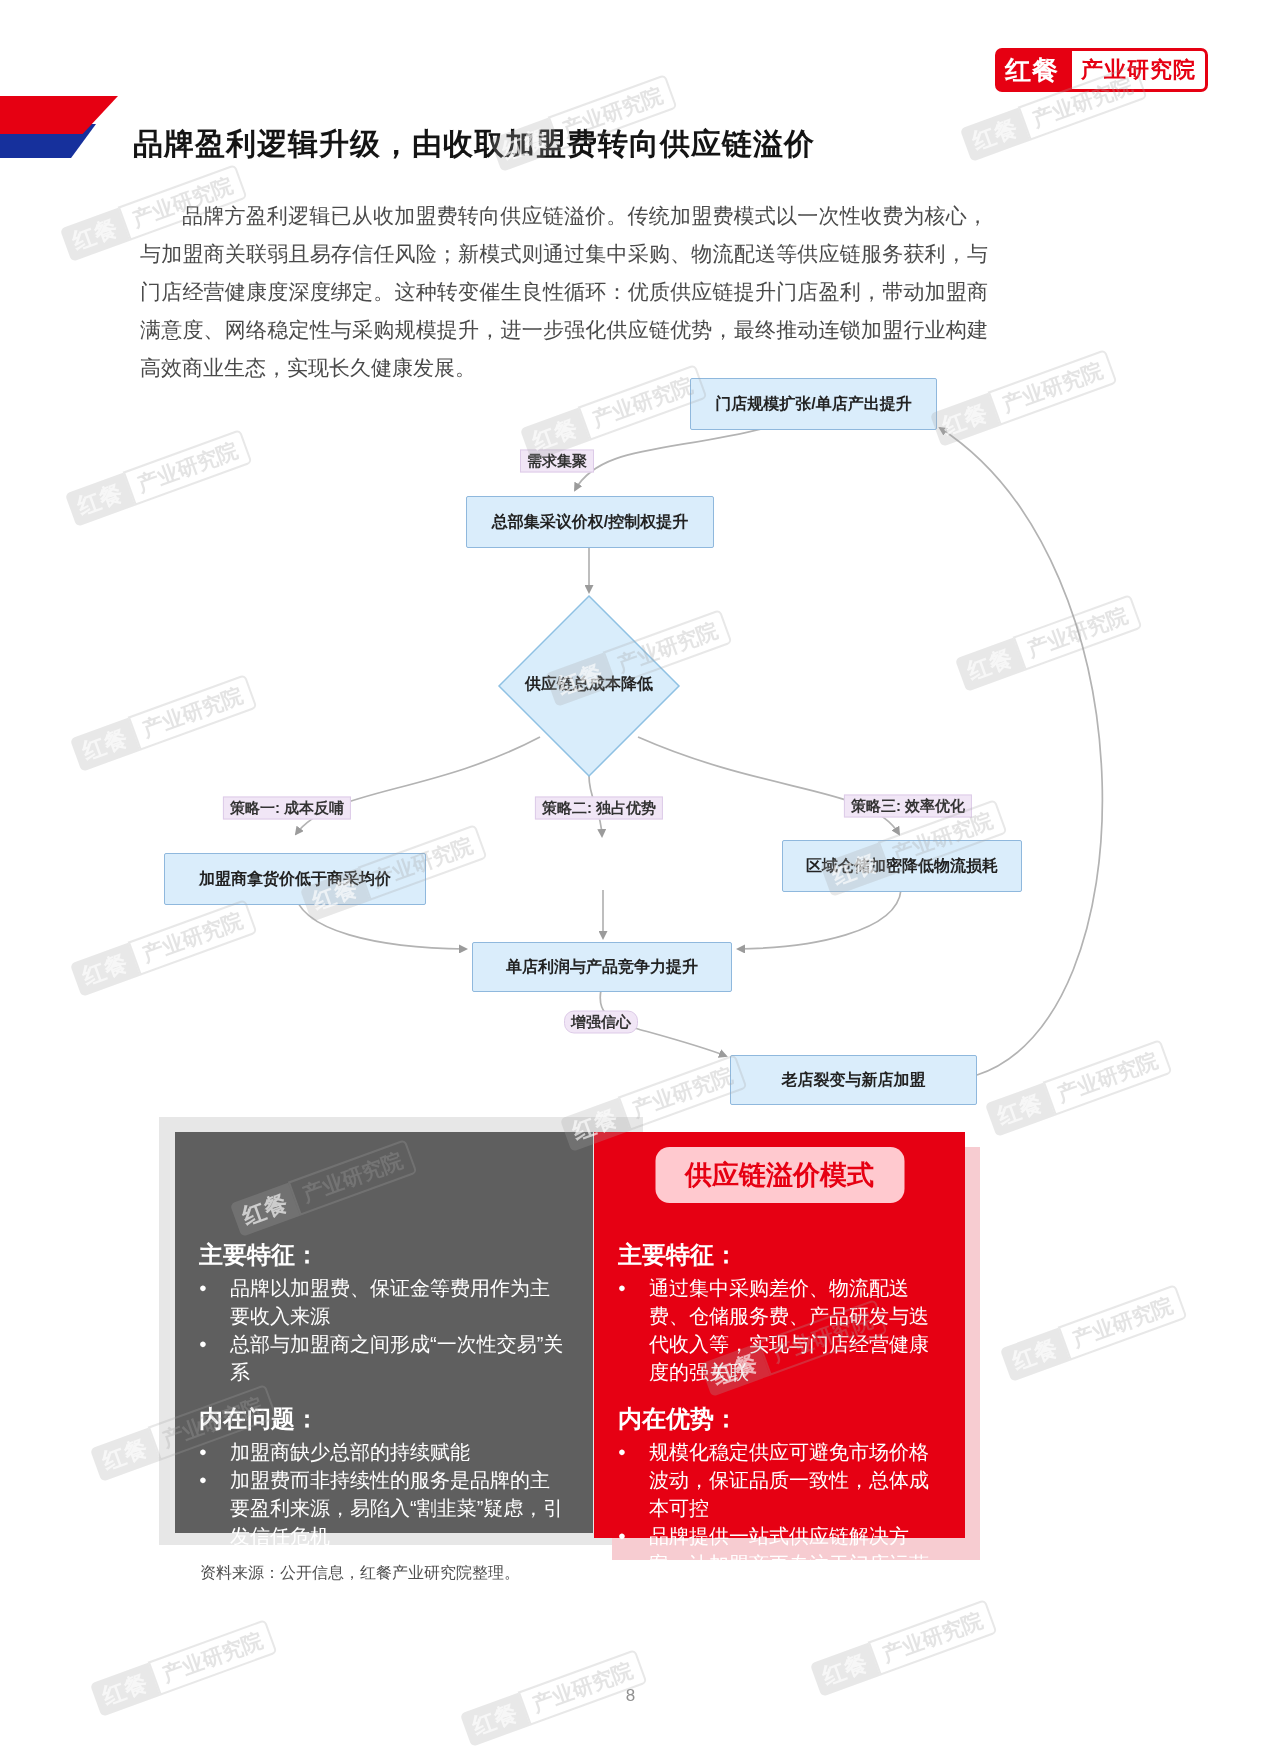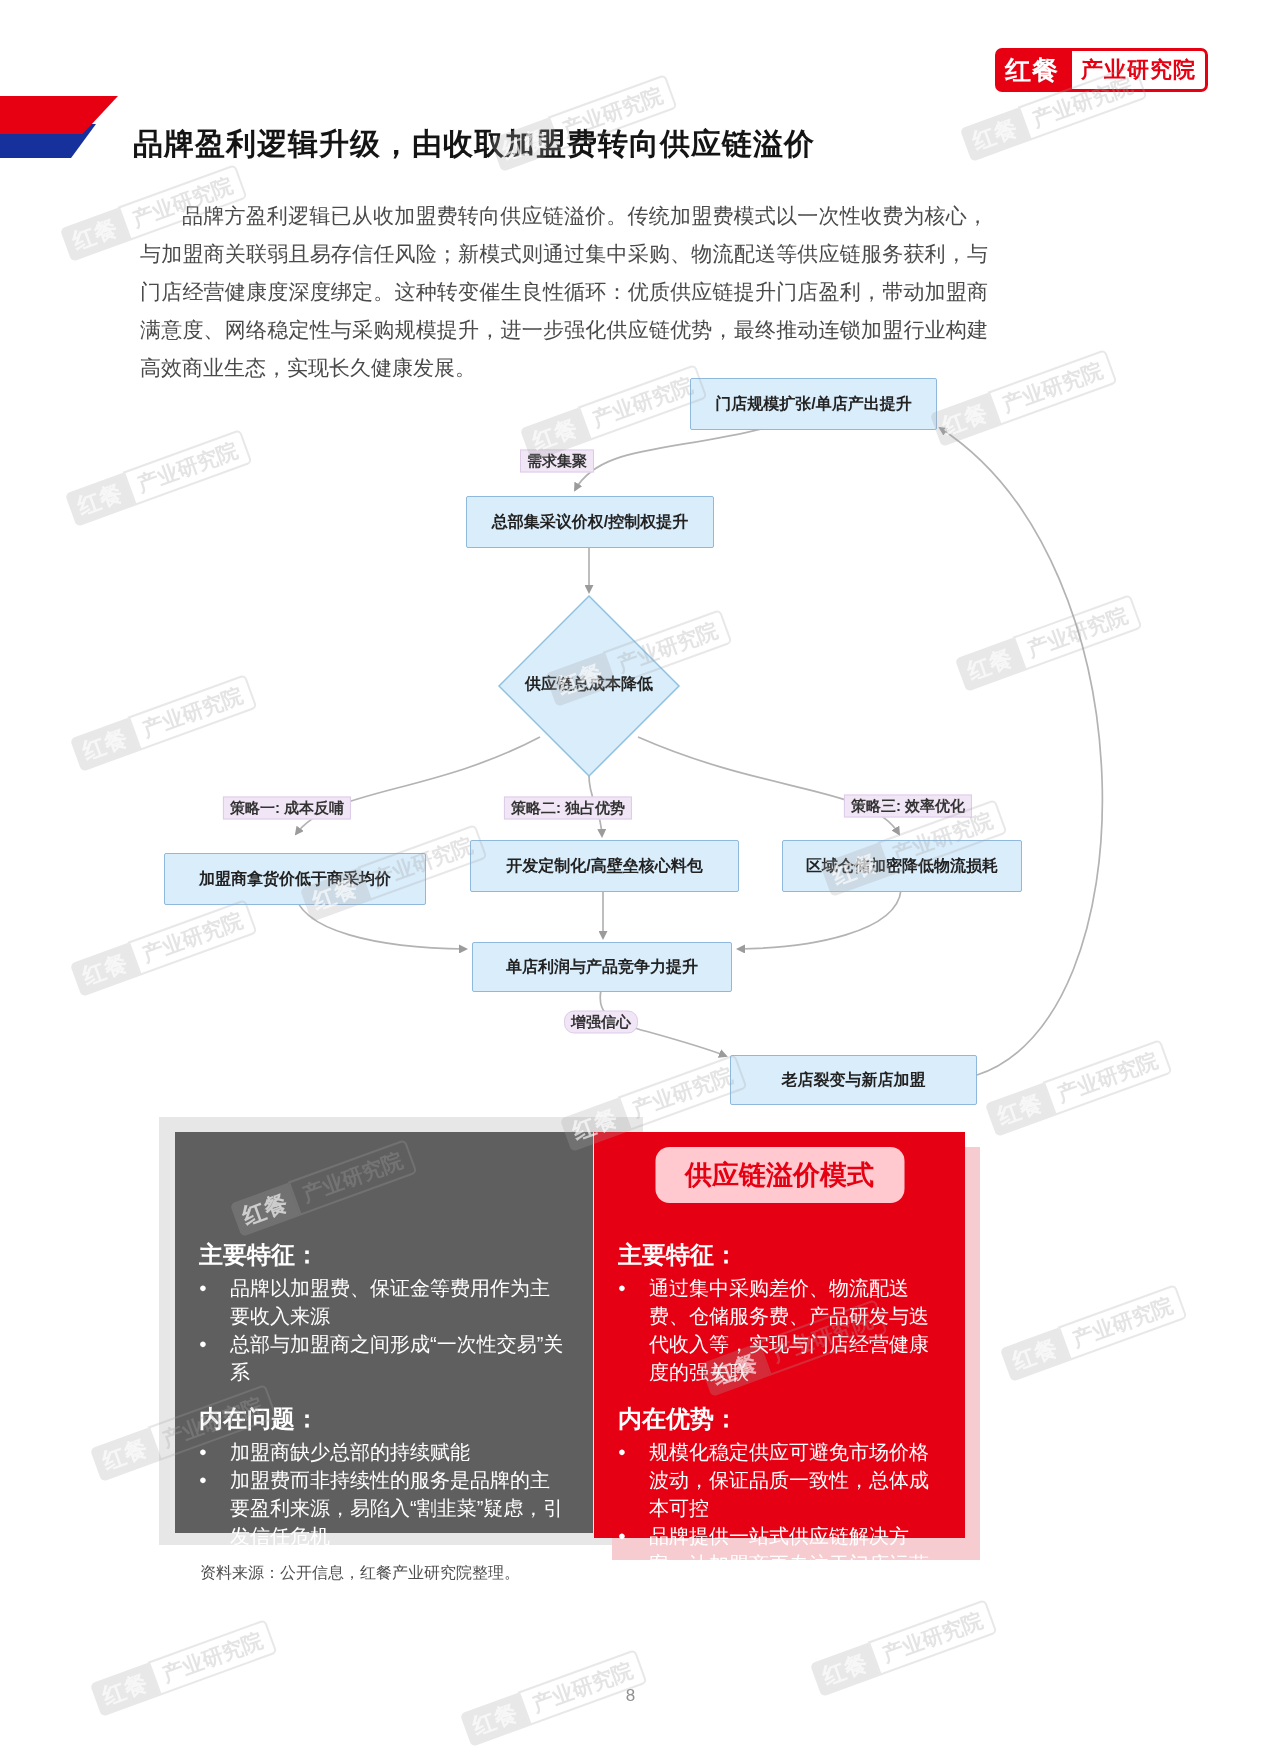--- a/index.html
+++ b/index.html
@@ -85,25 +85,24 @@
     </g>
     <polygon points="589,596 679,686 589,776 499,686" fill="#d9edfb" stroke="#8fc1e3" stroke-width="1.5"></polygon>
   </svg>
 
   <div class="flow-box" style="left:690px;top:378px;width:245px;height:50px;">门店规模扩张/单店产出提升</div>
   <div class="flow-label" style="left:557px;top:461px;">需求集聚</div>
   <div class="flow-box" style="left:466px;top:496px;width:246px;height:50px;">总部集采议价权/控制权提升</div>
   <div class="diamond-text">供应链总成本降低</div>
 
   <div class="flow-label" style="left:287px;top:808px;">策略一: 成本反哺</div>
-  <div class="flow-label" style="left:568px;top:808px;">策略二: 独占优势</div>
+  <div class="flow-label" style="left:599px;top:808px;">策略二: 独占优势</div>
   <div class="flow-label" style="left:908px;top:806px;">策略三: 效率优化</div>
 
   <div class="flow-box" style="left:164px;top:840px;width:260px;height:50px;margin-top:13px;">加盟商拿货价低于商采均价</div>
-  <div class="flow-box" style="left:470px;top:840px;width:267px;height:50px;">开发定制化/高壁垒核心料包</div>
   <div class="flow-box" style="left:782px;top:840px;width:238px;height:50px;">区域仓储加密降低物流损耗</div>
 
   <div class="flow-box" style="left:472px;top:942px;width:258px;height:48px;">单店利润与产品竞争力提升</div>
   <div class="flow-label" style="left:601px;top:1022px;border-radius:10px;">增强信心</div>
   <div class="flow-box" style="left:730px;top:1055px;width:245px;height:48px;">老店裂变与新店加盟</div>
 
   <div class="card-shadow-gray"></div>
   <div class="card-shadow-pink"></div>
 
   <div class="card card-gray">

